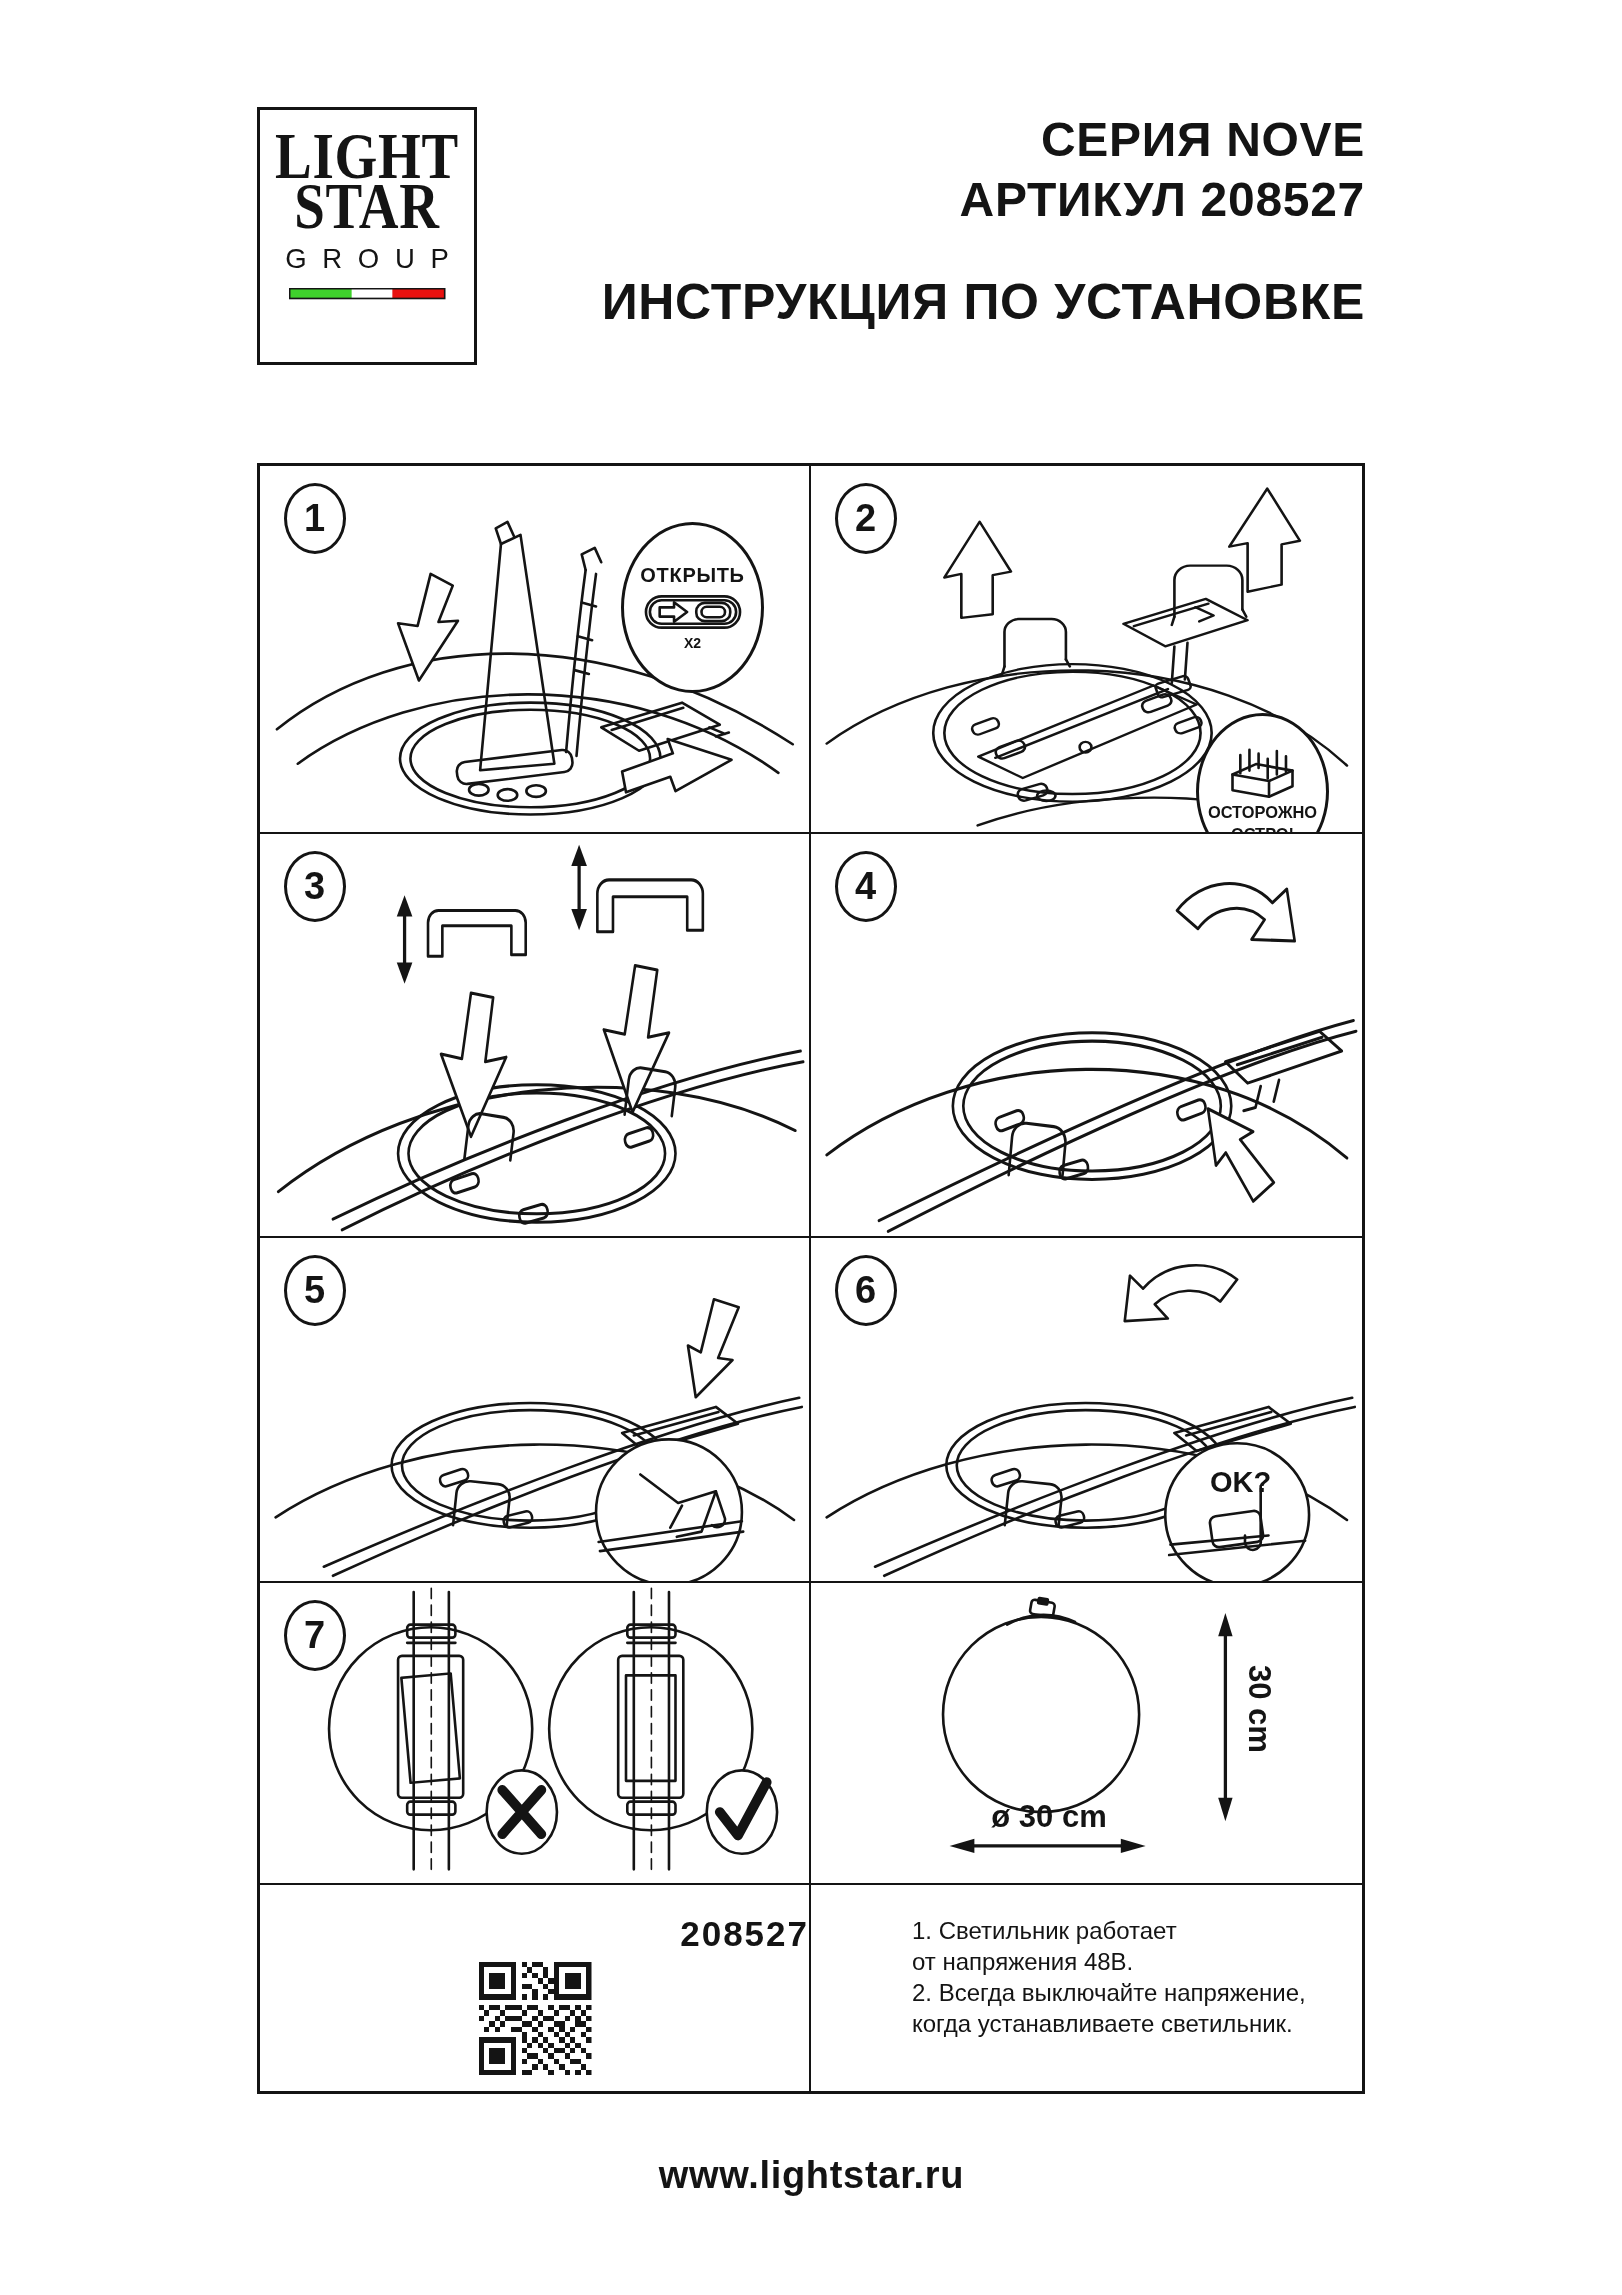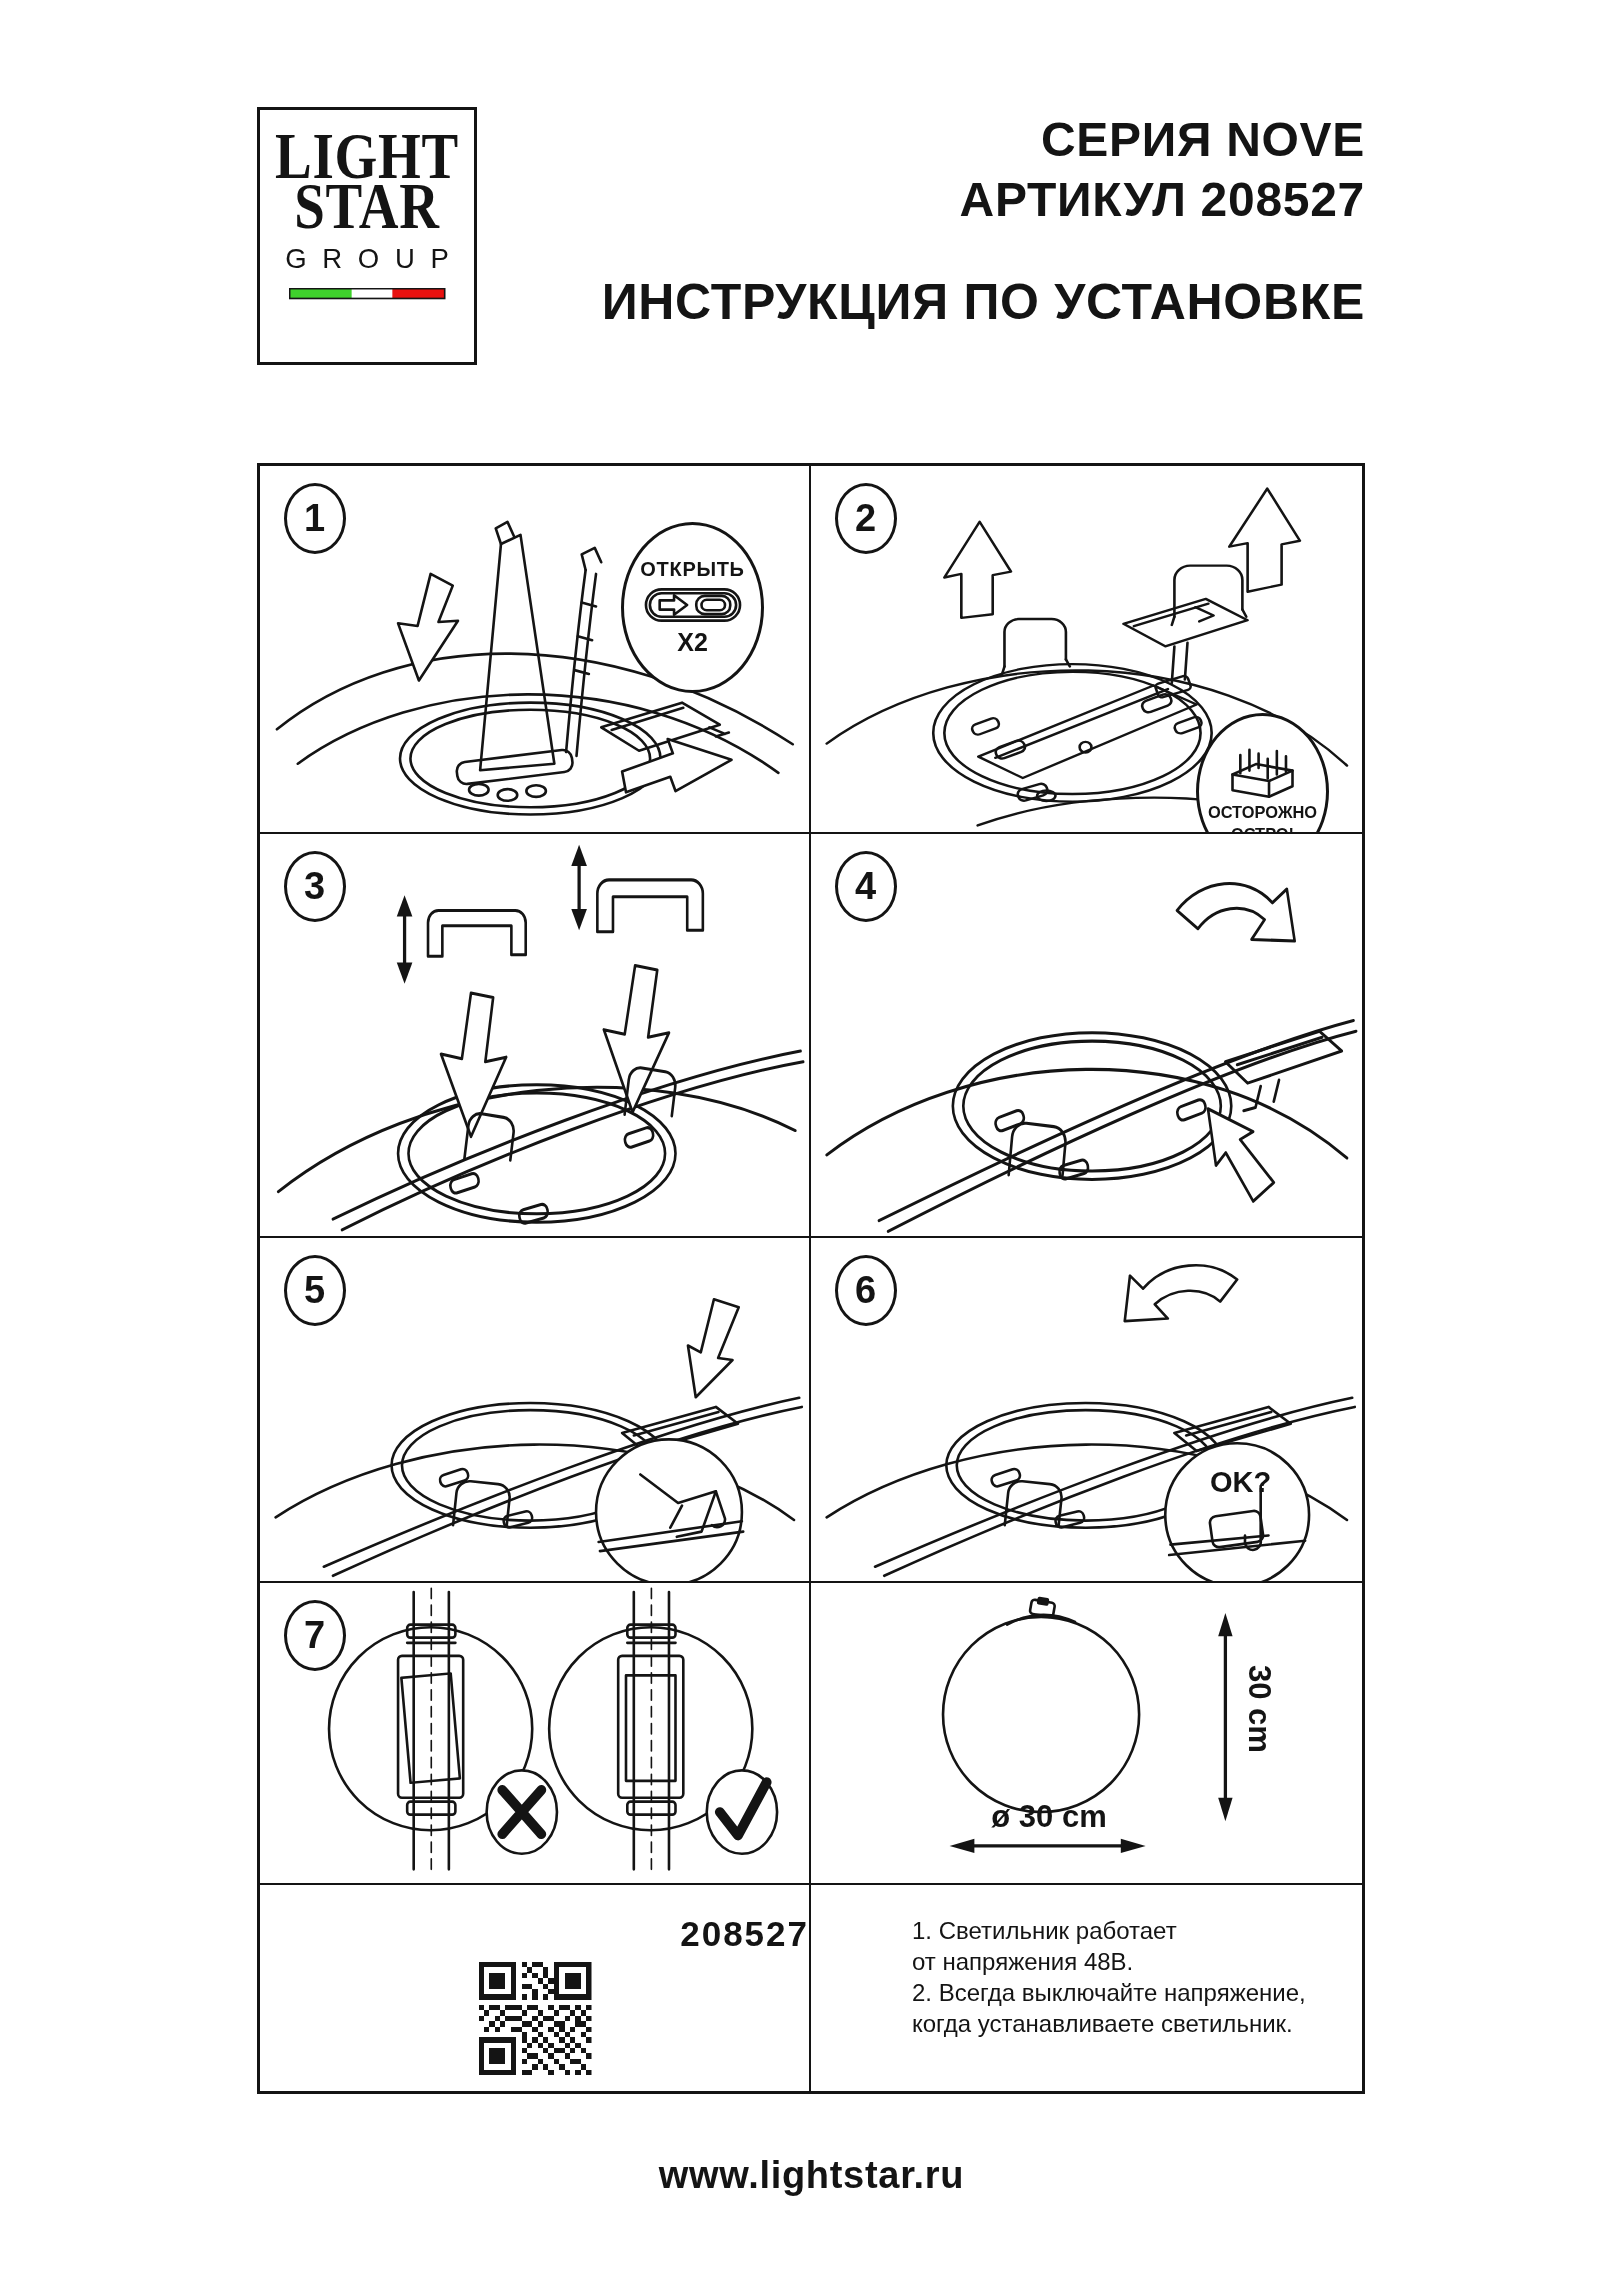--- a/index.html
+++ b/index.html
@@ -25,21 +25,21 @@
   .cell.cb{border-bottom:none;}
   .illus{position:absolute;left:0;top:0;width:100%;height:100%;}
 
   .stepnum{position:absolute;left:23.6px;top:17px;width:62px;height:71px;border:3.3px solid #141414;border-radius:50%;
     box-sizing:border-box;display:flex;align-items:center;justify-content:center;font-size:38px;font-weight:bold;background:#fff;z-index:3;}
 
   .badge{position:absolute;border:3.3px solid #141414;border-radius:50%;background:#fff;box-sizing:border-box;
     display:flex;flex-direction:column;align-items:center;justify-content:center;text-align:center;z-index:2;}
   .badge-open{left:361px;top:56px;width:143px;height:171px;}
   .badge-open .bl{font-size:20px;font-weight:bold;letter-spacing:0.7px;text-align:right;}
-  .badge-open .bs{font-size:25px;font-weight:bold;margin-top:3.9px;}
+  .badge-open .bs{font-size:14px;font-weight:bold;margin-top:3.9px;}
   .badge-sharp{left:385px;top:247px;width:133px;height:157px;}
   .badge-sharp .bl{font-size:16.4px;font-weight:bold;line-height:22px;}
   .ok-label{position:absolute;left:387px;top:228px;width:85px;text-align:center;font-size:29px;font-weight:bold;z-index:2;}
 
   
   .dim-height{position:absolute;left:466px;top:82px;font-size:31px;font-weight:bold;transform:rotate(90deg);transform-origin:left top;white-space:nowrap;}
   .dim-diameter{position:absolute;left:149px;top:216px;width:178px;text-align:center;font-size:31px;font-weight:bold;}
 
   
   .article-num{position:absolute;left:0;top:29px;width:100%;text-align:right;font-size:35px;font-weight:bold;letter-spacing:2px;}

